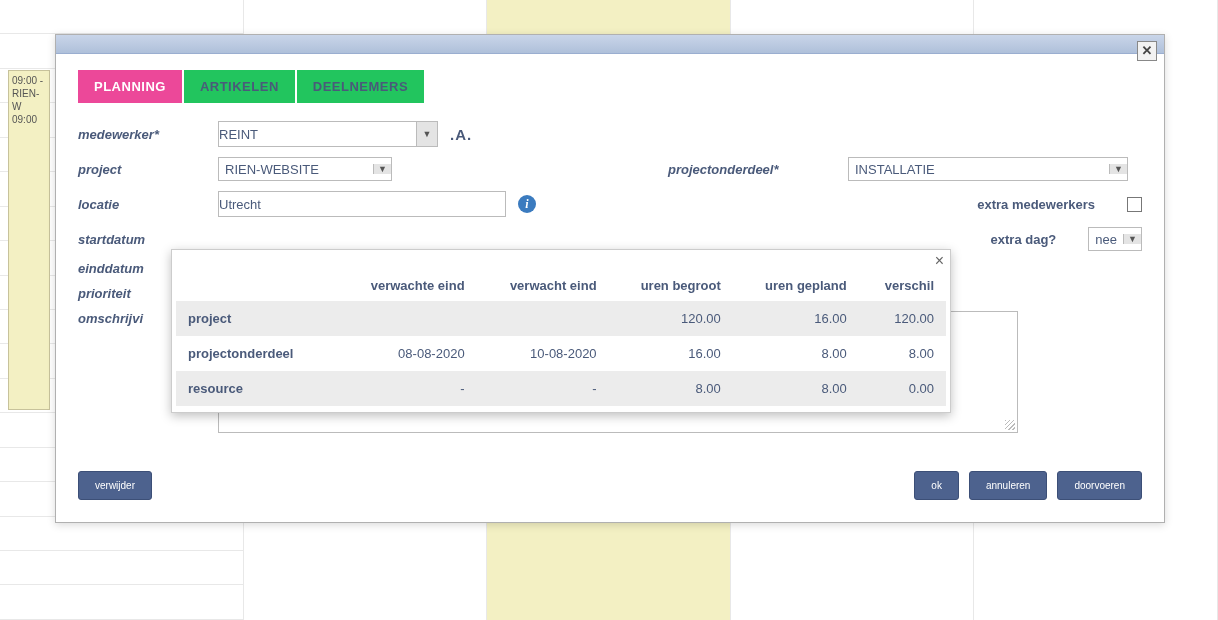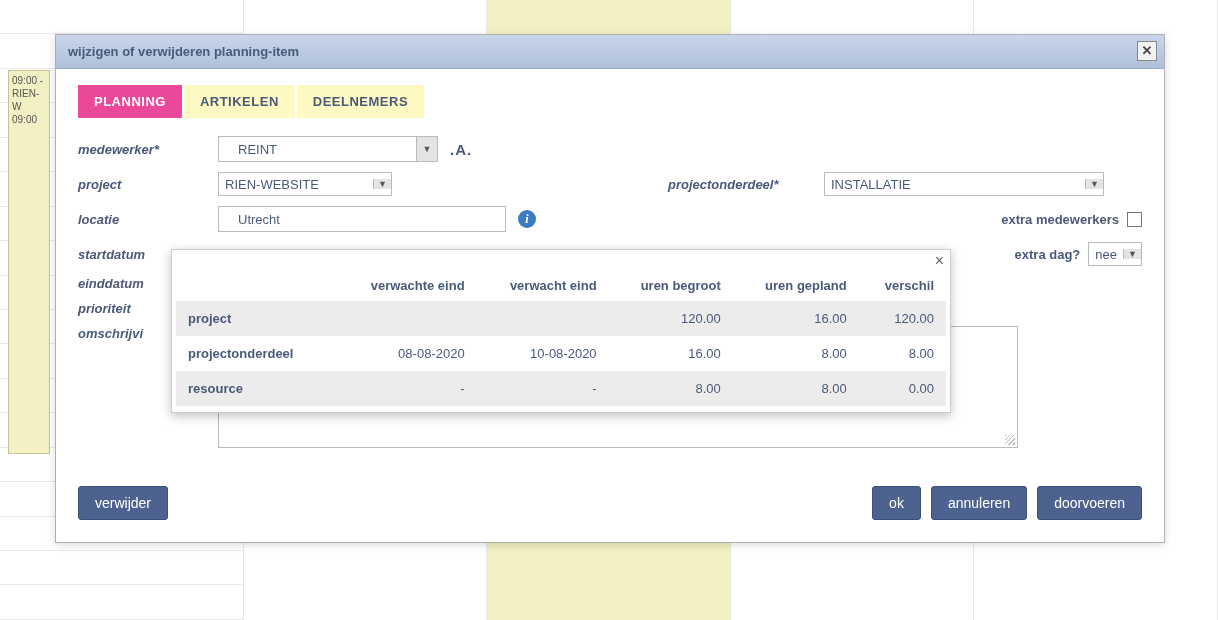--- a/index.html
+++ b/index.html
@@ -18,21 +18,21 @@
       position: absolute; inset: 0;
       display: flex;
     }
     .bg-col { flex: 1; border-right: 1px solid #e8e8e8; position: relative; }
     .bg-highlight { background: #f3f0c3; }
     .bg-rows { position: absolute; inset: 0; display: flex; flex-direction: column; }
     .bg-rows div { flex: 1; border-bottom: 1px solid #e8e8e8; }
     .event {
       position: absolute;
       top: 70px; left: 8px;
-      width: 42px; height: 384px;
+      width: 42px; height: 340px;
       background: #f3f0c3;
       border: 1px solid #c7c29b;
       font-size: 10px;
       padding: 3px;
       color: #555;
       line-height: 1.3;
     }
 
     
     .dialog {
@@ -65,33 +65,33 @@
       font-weight: bold;
     }
     .dialog-body { padding: 16px 22px 22px; }
 
     .tabs { display: flex; gap: 2px; margin-bottom: 18px; }
     .tab {
       padding: 9px 16px;
       font-weight: bold;
       font-size: 13px;
       cursor: pointer;
-      background: #fef9c3;
+      background: #22c55e;
       color: #4a5a7a;
       letter-spacing: 0.5px;
     }
     .tab.active { background: #ec4899; color: #fff; }
 
     .form-row { display: flex; align-items: center; margin-bottom: 10px; }
     .label { width: 140px; font-weight: bold; color: #4a5a7a; font-style: italic; }
     .label.wide { width: 156px; }
     .input, .select {
       border: 1px solid #bbb;
       height: 26px;
-      padding: 0 19px;
+      padding: 0 0;
       font-size: 13px;
       background: #fff;
       color: #4a5a7a;
     }
     .combo {
       display: inline-flex; align-items: stretch;
       height: 26px;
     }
     .combo .input { border-right: none; width: 198px; }
     .combo .dd {
@@ -106,21 +106,21 @@
       height: 26px;
       font-weight: bold;
       letter-spacing: 1px;
       color: #4a5a7a;
       cursor: pointer;
       padding: 0 6px;
       font-size: 15px;
     }
     .row-2col { display: flex; align-items: center; margin-bottom: 10px; }
     .row-2col .col1 { display: flex; align-items: center; width: 590px; }
-    .row-2col .col2 { display: flex; align-items: center; }
+    .row-2col .col2 { display: flex; align-items: center; gap: 24px; }
 
     .info-icon {
       width: 18px; height: 18px; border-radius: 50%;
       background: #3b7bbf; color: #fff;
       display: inline-flex; align-items: center; justify-content: center;
       font-weight: bold; font-style: italic; font-family: Georgia, serif;
       font-size: 12px;
       margin-left: 12px;
       cursor: pointer;
     }
@@ -147,21 +147,21 @@
       position: absolute; right: 2px; bottom: 2px;
       width: 10px; height: 10px;
       background: repeating-linear-gradient(135deg,#bbb 0 1px,transparent 1px 3px);
     }
 
     .btn {
       background: #4d628e;
       color: #fff;
       border: 1px solid #3c4f77;
       padding: 8px 16px;
-      font-size: 14px;
+      font-size: 10px;
       cursor: pointer;
       border-radius: 3px;
     }
     .footer {
       margin-top: 38px;
       display: flex; justify-content: space-between;
     }
     .footer-right { display: flex; gap: 10px; }
 
     
@@ -232,21 +232,20 @@
   <div class="bg-col"></div>
 </div>
 <div class="event">
   <span>09:00 -</span><br>
   <span>RIEN-W</span><br>
   <span>09:00</span>
 </div>
 
 <div class="dialog">
   <div class="dialog-header">
-    <span>wijzigen of verwijderen planning-item</span>
     <span class="dialog-close">✕</span>
   </div>
   <div class="dialog-body">
     <div class="tabs">
       <div class="tab active">PLANNING</div>
       <div class="tab">ARTIKELEN</div>
       <div class="tab">DEELNEMERS</div>
     </div>
 
     <div class="form-row">

